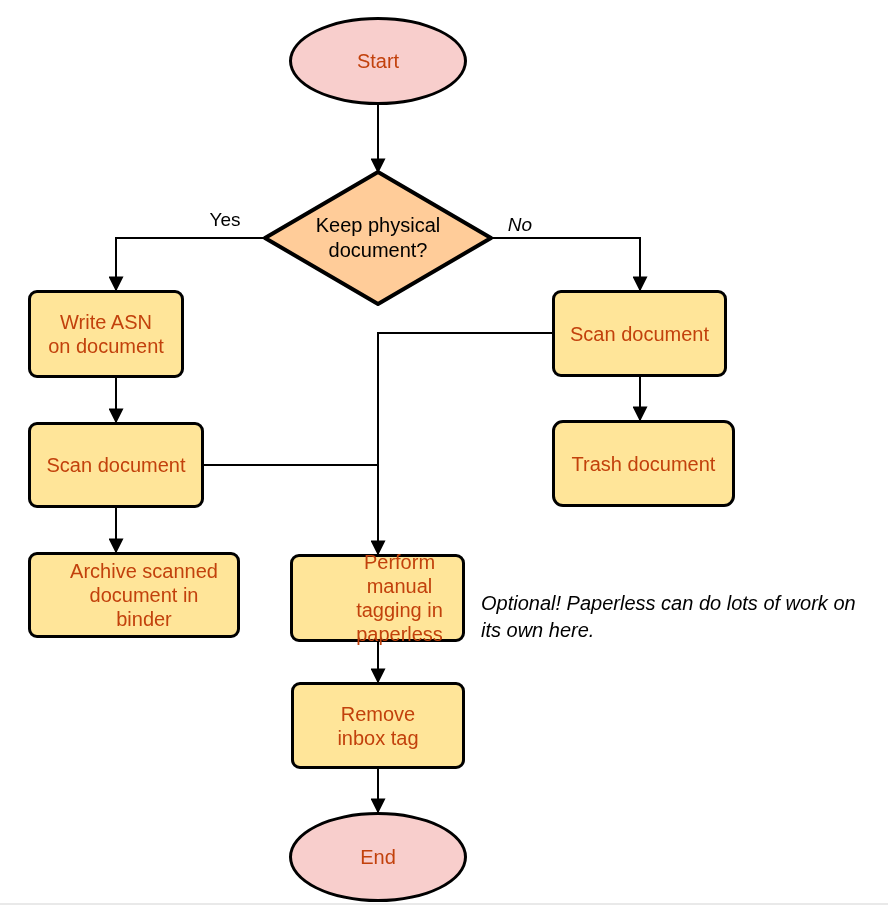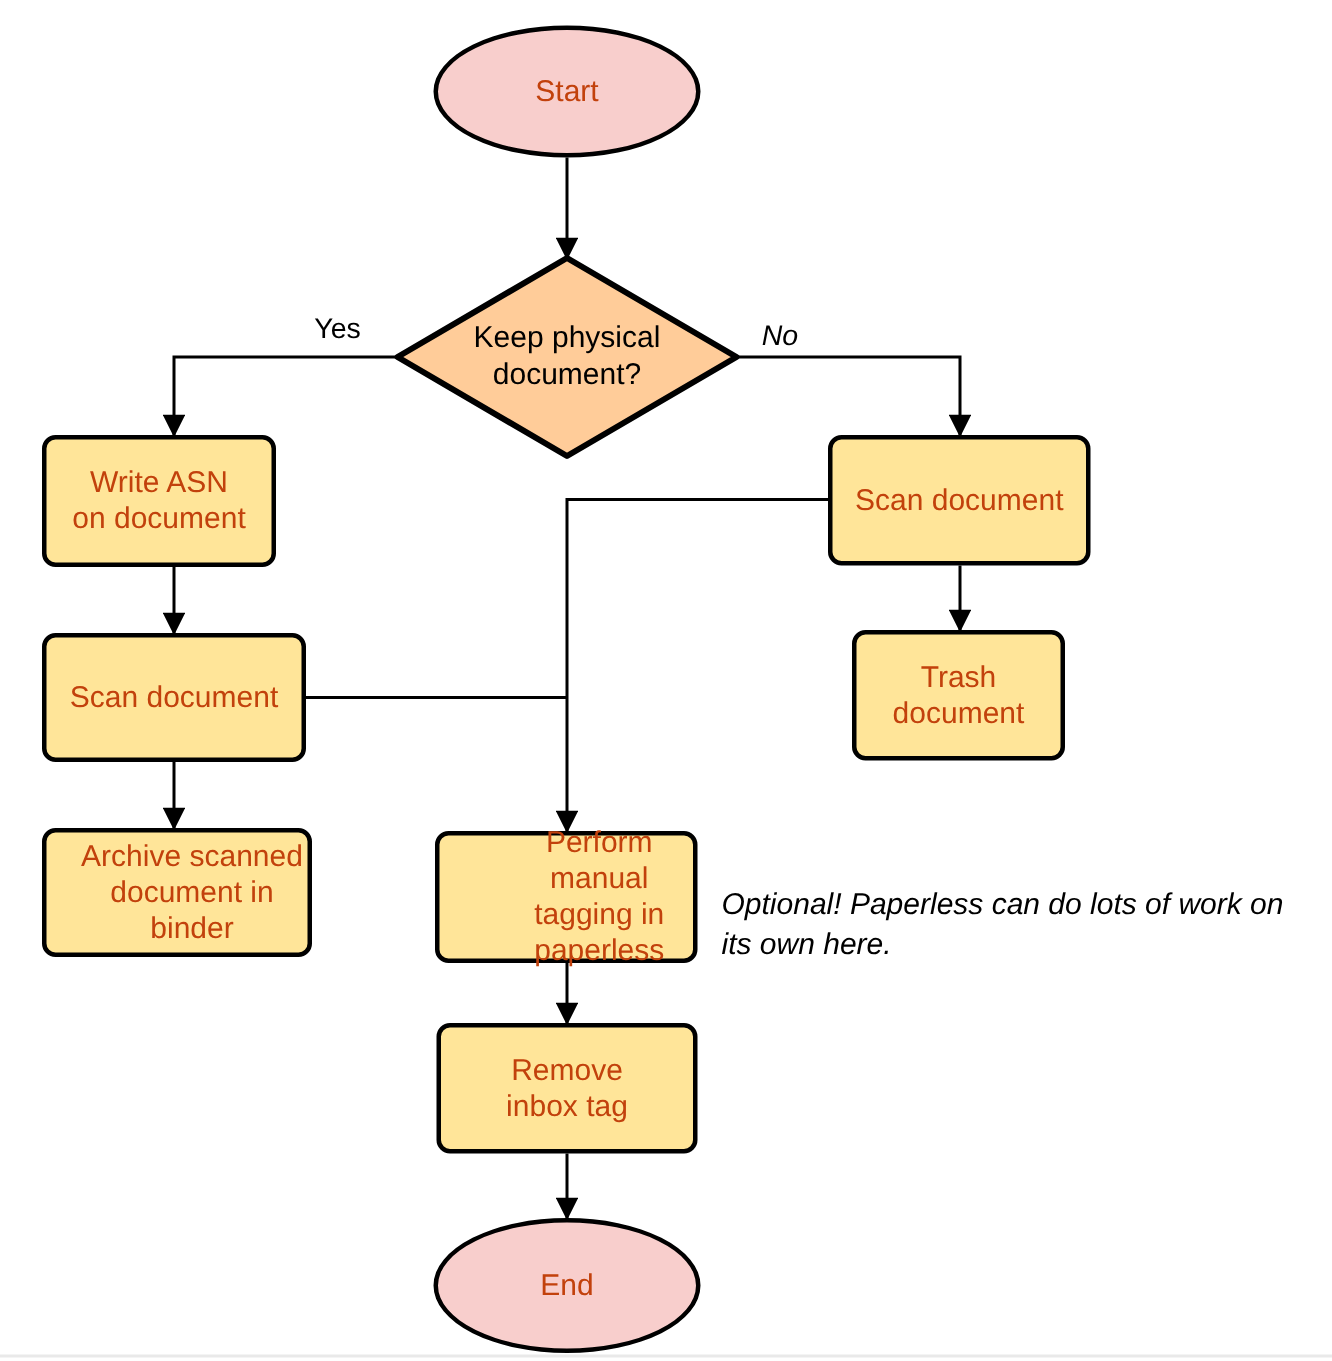--- a/index.html
+++ b/index.html
@@ -88,23 +88,23 @@
     top: 903px;
     width: 888px;
     height: 2px;
     background: #e9e9e9;
   }
 
   
   .n-start        { left: 289px; top: 17px;  width: 178px; height: 88px; }
   .n-write-asn    { left: 28px;  top: 290px; width: 156px; height: 88px; }
   .n-scan-left    { left: 28px;  top: 422px; width: 176px; height: 86px; }
-  .n-archive      { left: 28px;  top: 552px; width: 180px; height: 86px; padding-left: 20px; }
+  .n-archive      { left: 28px;  top: 552px; width: 212px; height: 86px; padding-left: 20px; }
   .n-scan-right   { left: 552px; top: 290px; width: 175px; height: 87px; }
-  .n-trash        { left: 568px; top: 420px; width: 142px; height: 87px; }
+  .n-trash        { left: 552px; top: 420px; width: 183px; height: 87px; border-radius: 11px; }
   .n-tagging      { left: 290px; top: 554px; width: 175px; height: 88px; padding-left: 44px; }
   .n-remove       { left: 291px; top: 682px; width: 174px; height: 87px; }
   .n-end          { left: 289px; top: 812px; width: 178px; height: 90px; text-align: right; }
   .n-decision-txt { left: 278px; top: 205px; width: 200px; height: 66px; text-align: center; }
   .lbl-yes        { left: 200px; top: 209px; text-align: center; }
   .lbl-no         { left: 495px; top: 214px; font-style: italic; }
 </style>
 </head>
 <body>
 

